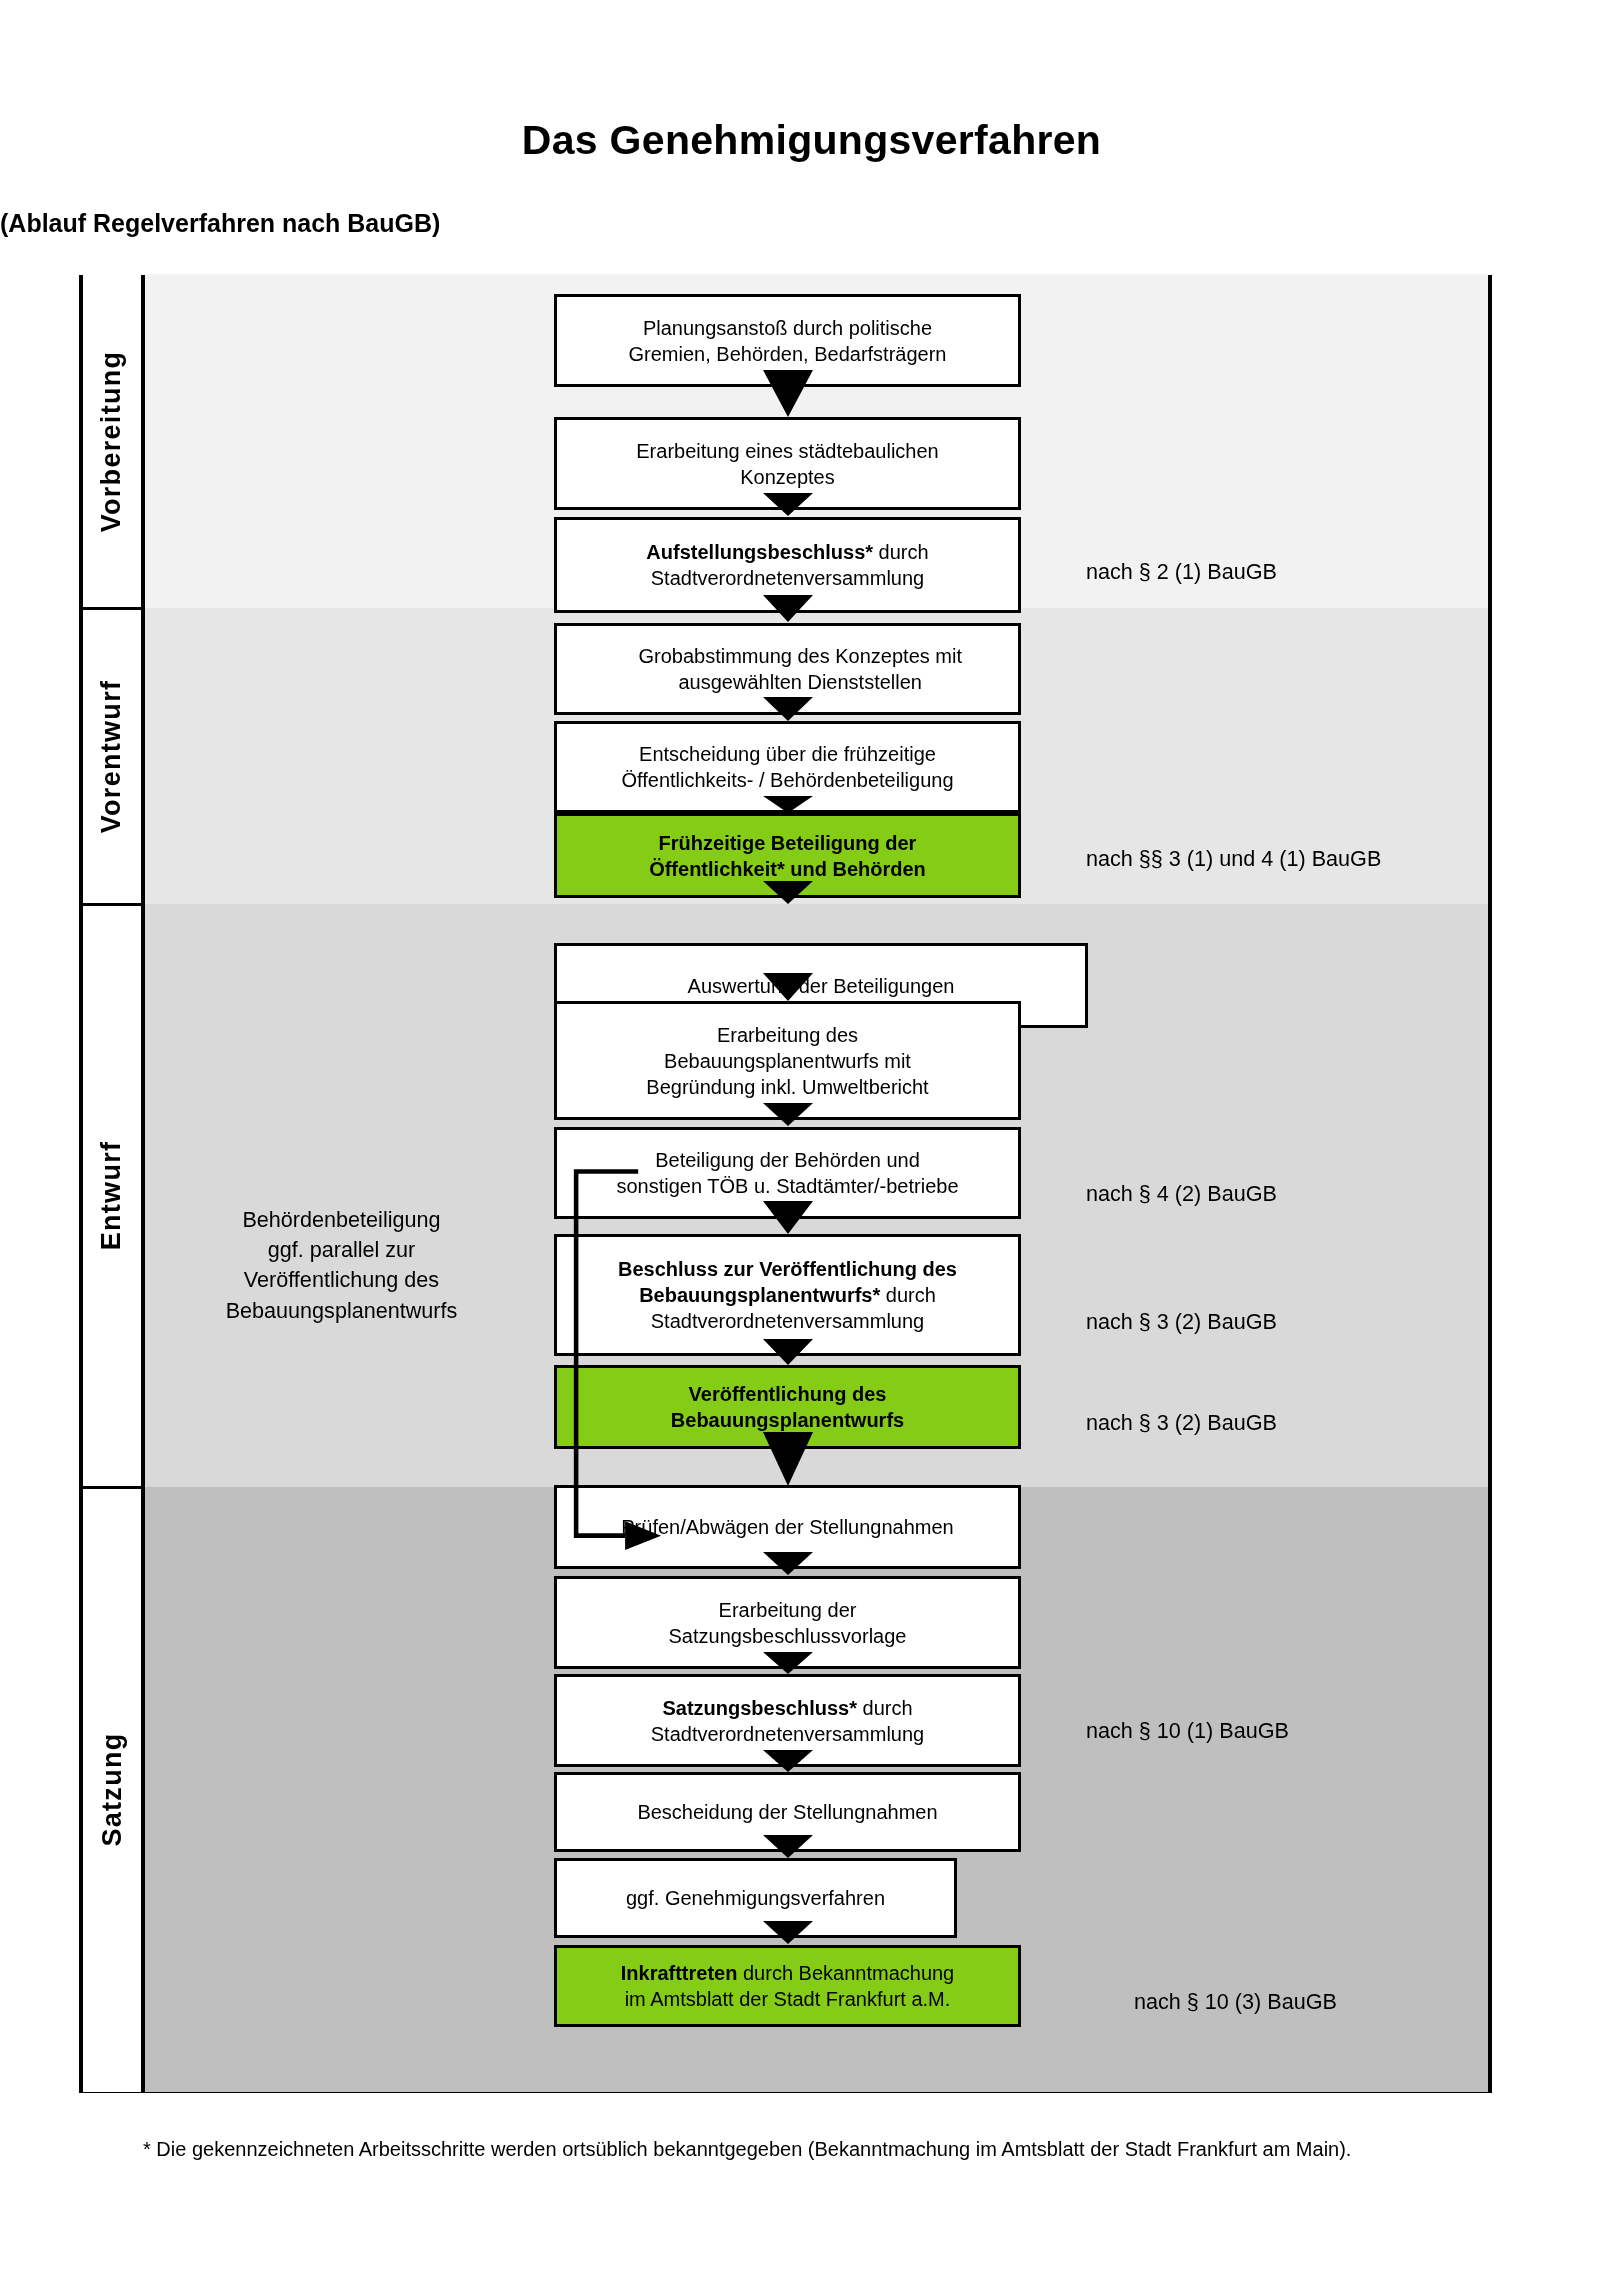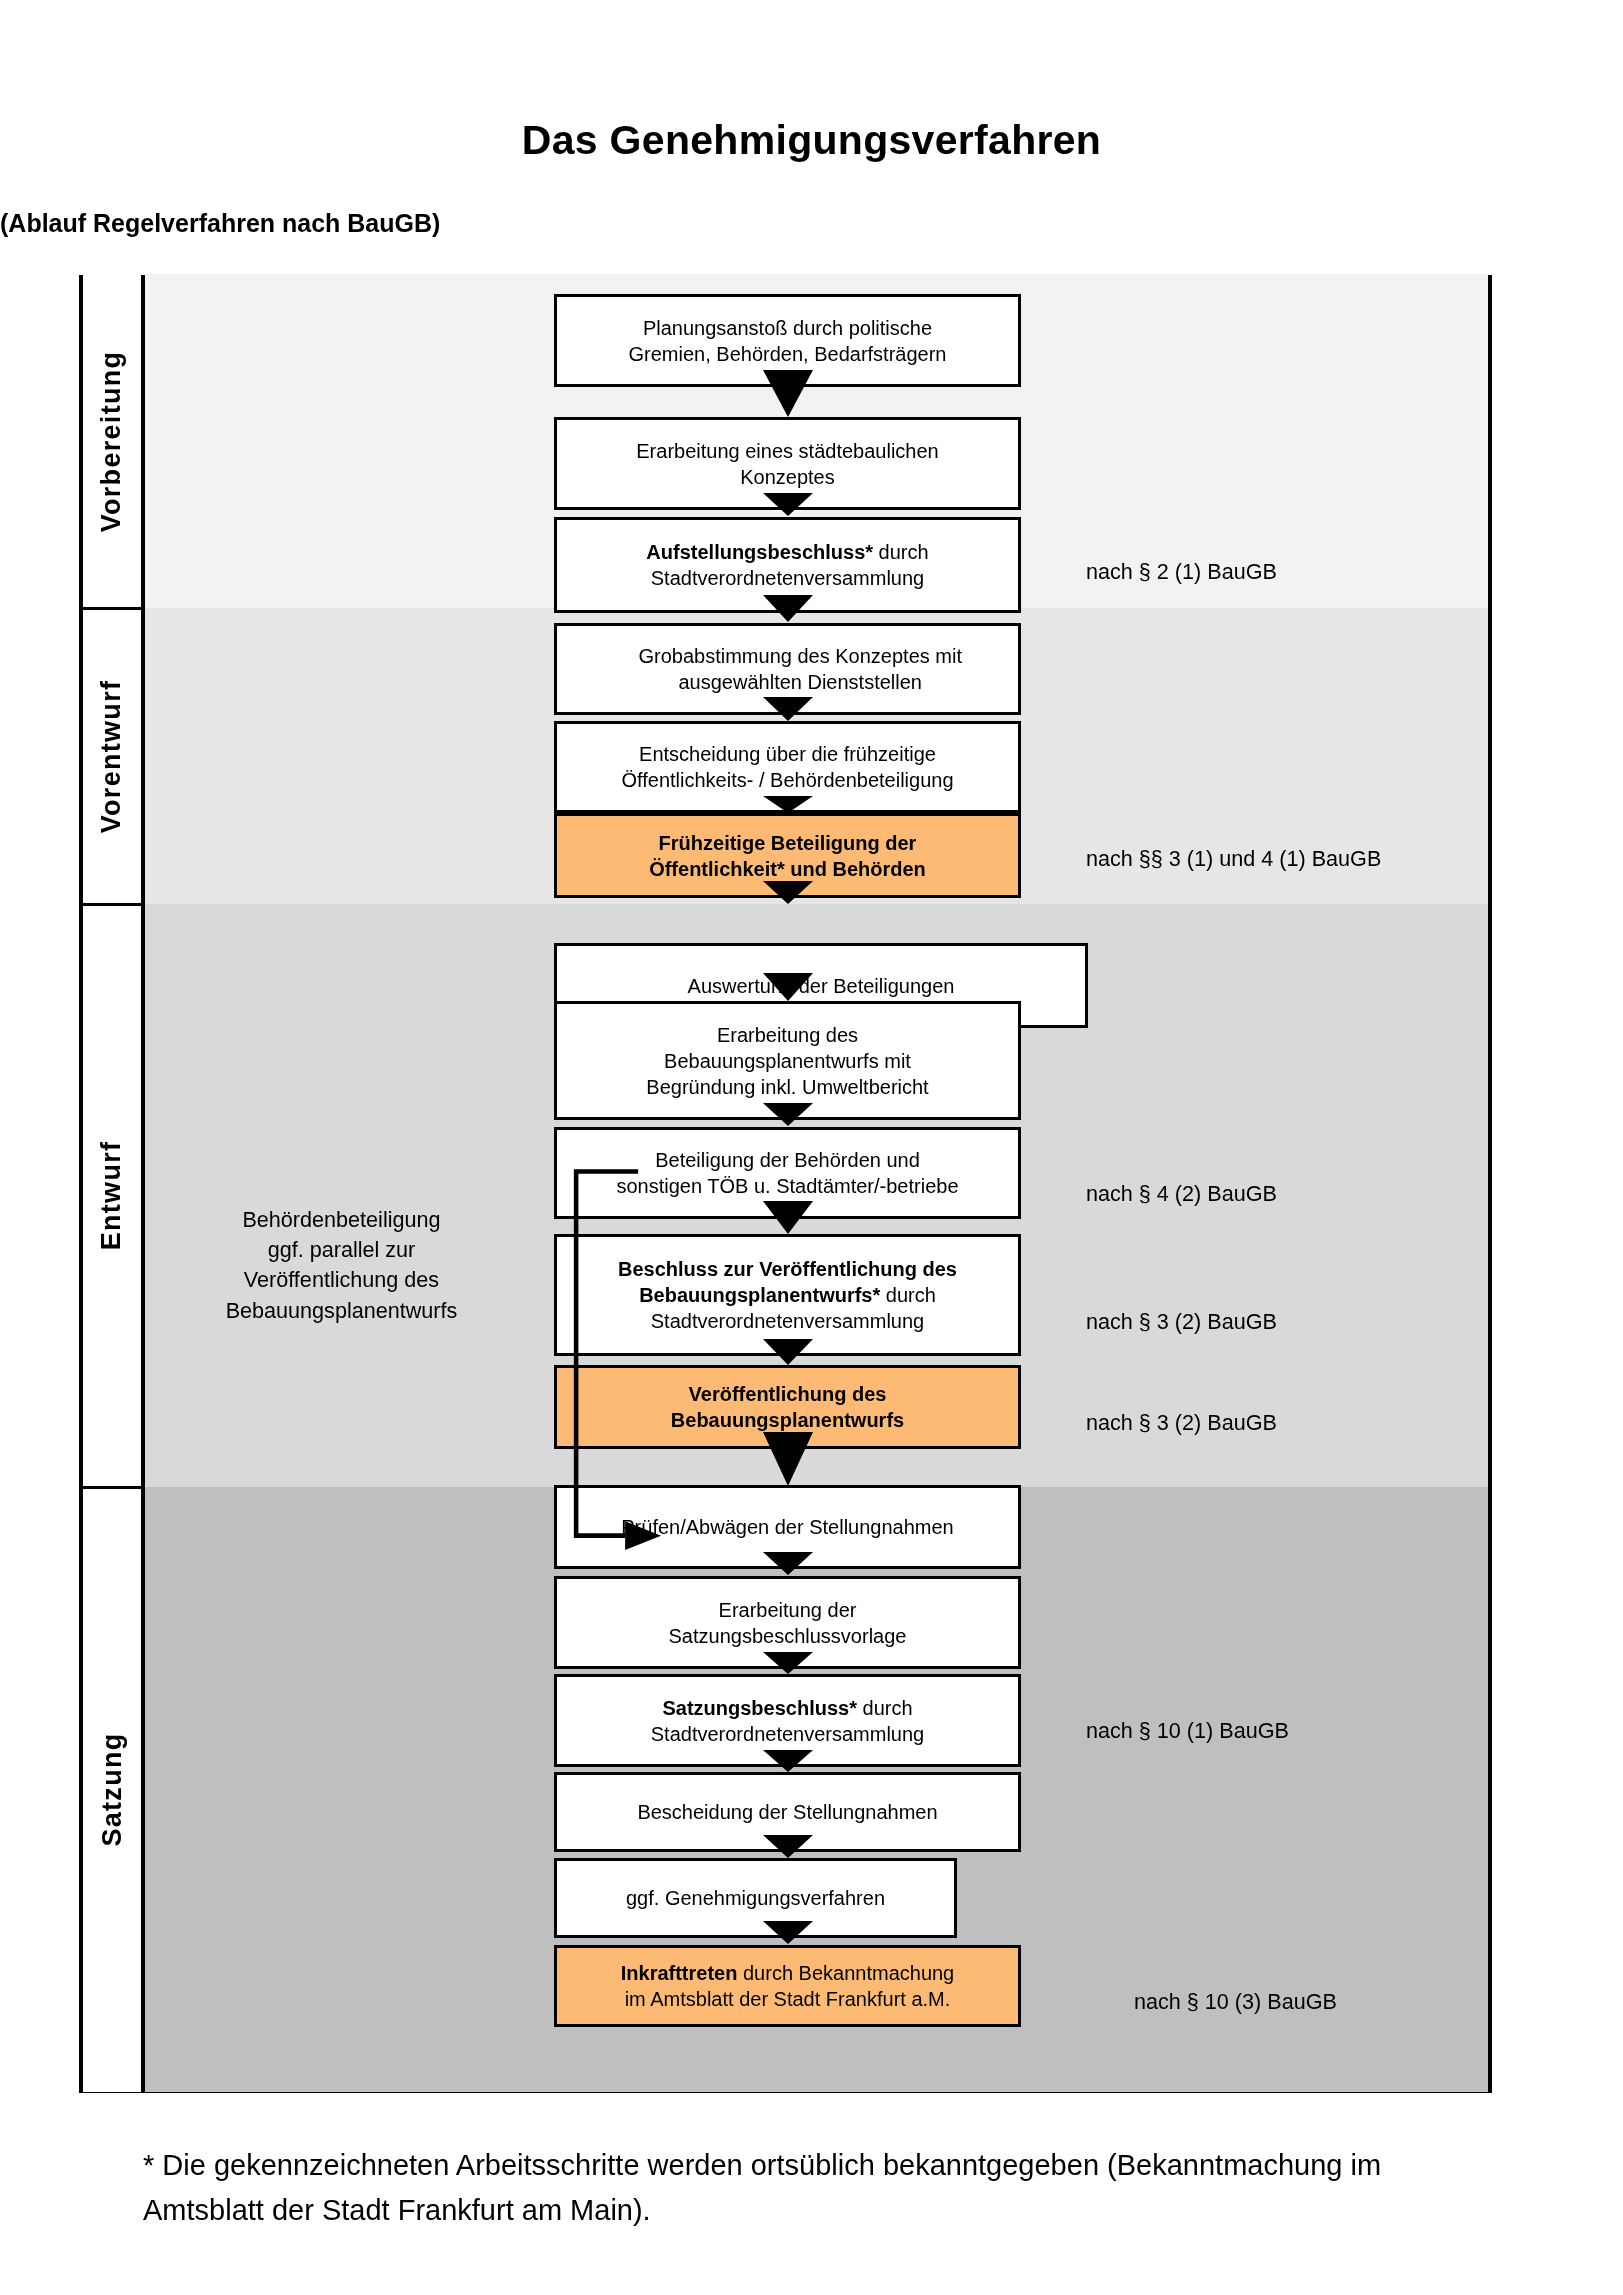--- a/index.html
+++ b/index.html
@@ -57,21 +57,21 @@
     position:absolute;
     box-sizing:border-box;
     border:3.3px solid #000;
     background:#fff;
     display:flex;align-items:center;justify-content:center;
     text-align:center;
     font-size:20px;line-height:1.30;
     padding:2.6px 6.5px;
     z-index:4;
   }
-  .node.blue{background:#fdba74;}
+  .node.blue{background:#84cc16;}
   .node .tline{display:block;}
   .node b{font-weight:bold;}
 
   
   .arrow{
     position:absolute;
     width:0;height:0;
     border-left:25px solid transparent;
     border-right:25px solid transparent;
     border-top-style:solid;border-top-color:#000;
@@ -92,21 +92,21 @@
     font-size:21.6px;line-height:1.40;
     z-index:3;
   }
 
   
   #connector{position:absolute;left:0;top:0;width:100%;height:100%;z-index:6;pointer-events:none;}
 
   
   #footnote{
     position:absolute;left:143px;top:2134px;width:1355px;
-    font-size:29px;line-height:1.55;margin-top:9px;
+    font-size:20px;line-height:1.55;
   }
 </style>
 </head>
 <body>
 
 <div id="page">
 
   <div id="title">Das Genehmigungsverfahren</div>
   <div id="subtitle">(Ablauf Regelverfahren nach BauGB)</div>
 

